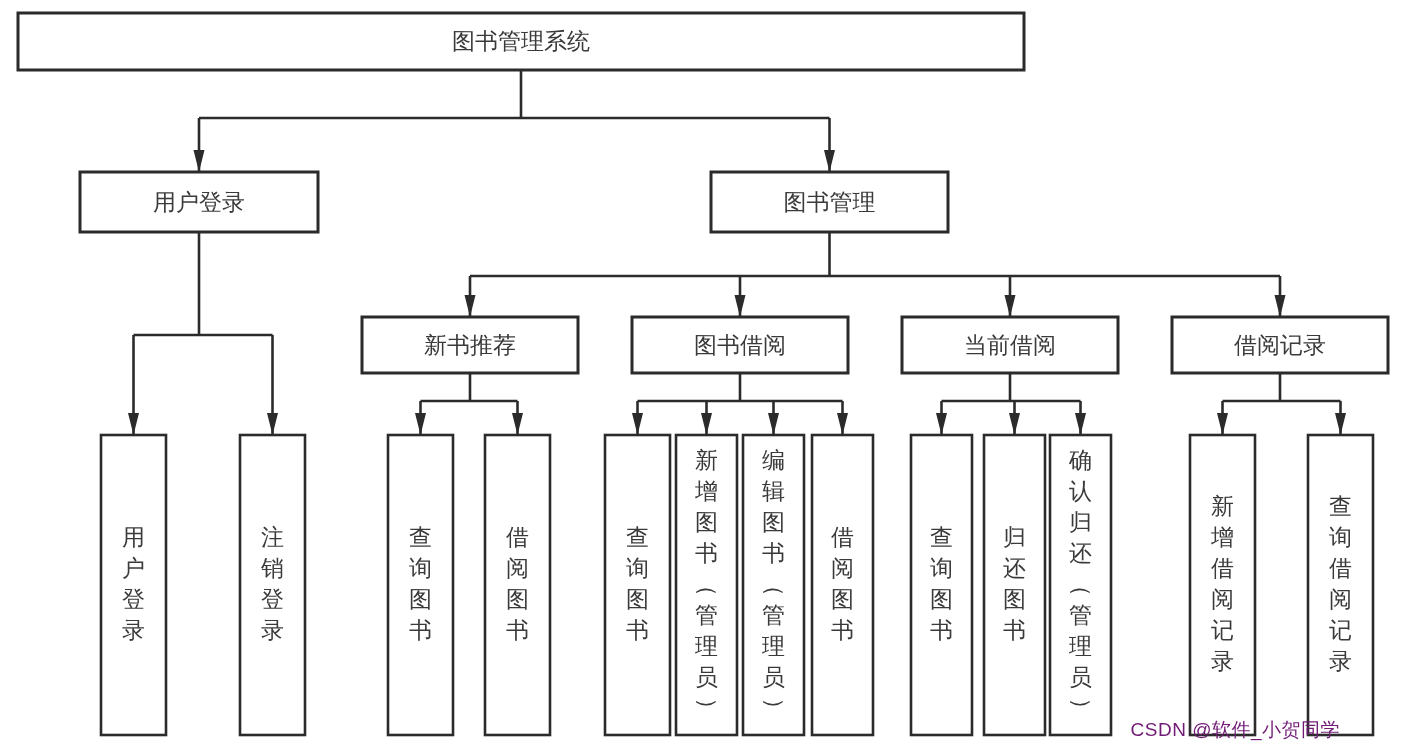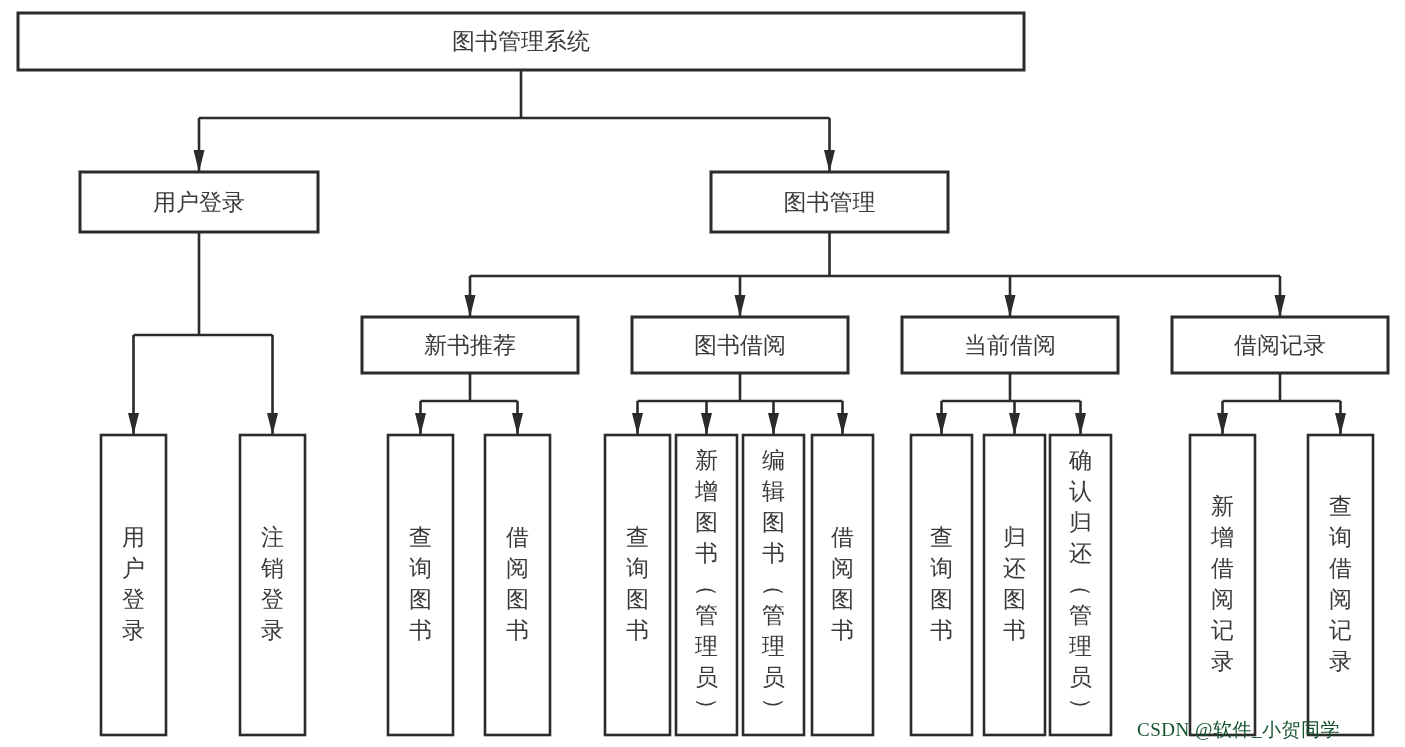--- a/index.html
+++ b/index.html
@@ -56,23 +56,23 @@
     fill: #3a3a3a;
     font-family: "DejaVu Sans", "Liberation Sans", sans-serif;
     font-size: 23px;
     text-anchor: middle;
     dominant-baseline: middle;
   }
   .watermark {
     position: absolute;
     right: 8px;
     bottom: 4px;
-    font-family: Liberation Serif, serif;
+    font-family: Liberation Sans, sans-serif;
     font-size: 19px;
-    color: #14532d;
+    color: #701a75;
     white-space: nowrap;
     letter-spacing: 0.5px;
   }
 </style>
 </head>
 <body>
 
 <div id="diagram-root">
   <svg class="diagram" viewBox="0 0 1405 747" xmlns="http://www.w3.org/2000/svg">
     <g id="connectors-layer">

